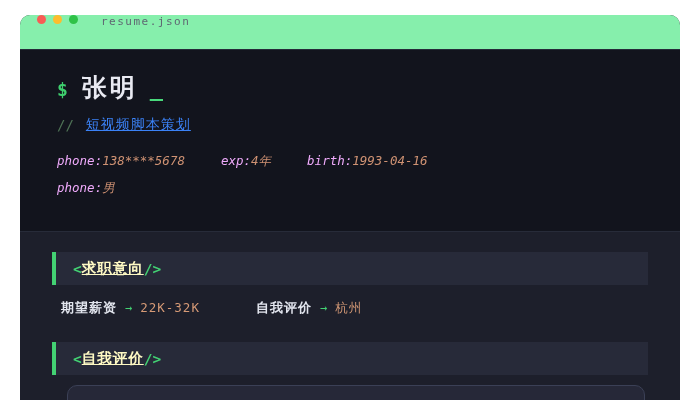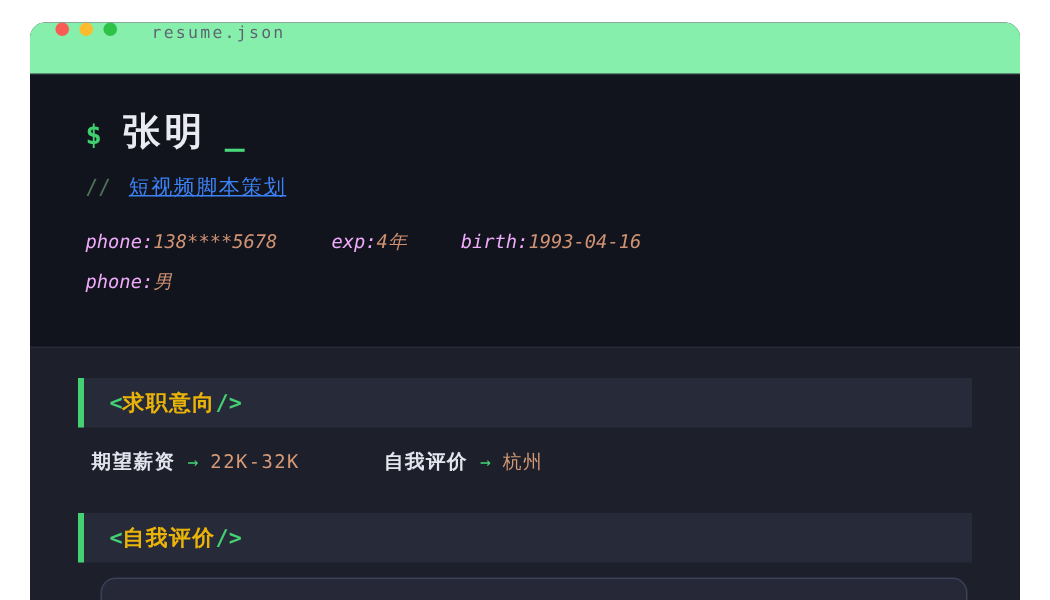--- a/index.html
+++ b/index.html
@@ -42,21 +42,21 @@
   .meta-value { color:#cf9273; }
 
   
   .content { padding:20px 32px 0; }
   .section-bar {
     height:33px; background:#272a39; border-left:4px solid #43d173;
     display:flex; align-items:center; padding-left:17px;
     font-size:14.5px; font-weight:bold;
   }
   .bracket { color:#43d173; }
-  .section-title { color:#eab308; letter-spacing:1px; }
+  .section-title { color:#fef9c3; letter-spacing:1px;text-decoration:underline; }
   .intent-row { margin:14px 0 25px 9px; display:flex; gap:56px; font-size:13px; align-items:center; }
   .intent-label { color:#e2e5ee; font-weight:bold; letter-spacing:1px; }
   .intent-arrow { color:#43d173; margin:0 8px; font-size:12px; }
   .intent-value { color:#d69a76; font-size:12.5px; letter-spacing:1px; }
   .eval-box {
     margin:10px 0 0 15px; width:578px;
     background:#262838; border:1px solid #3b4056; border-radius:10px;
     padding:12px 17px; color:#aab0bf; font-size:13px; line-height:1.8;
   }
 </style>

